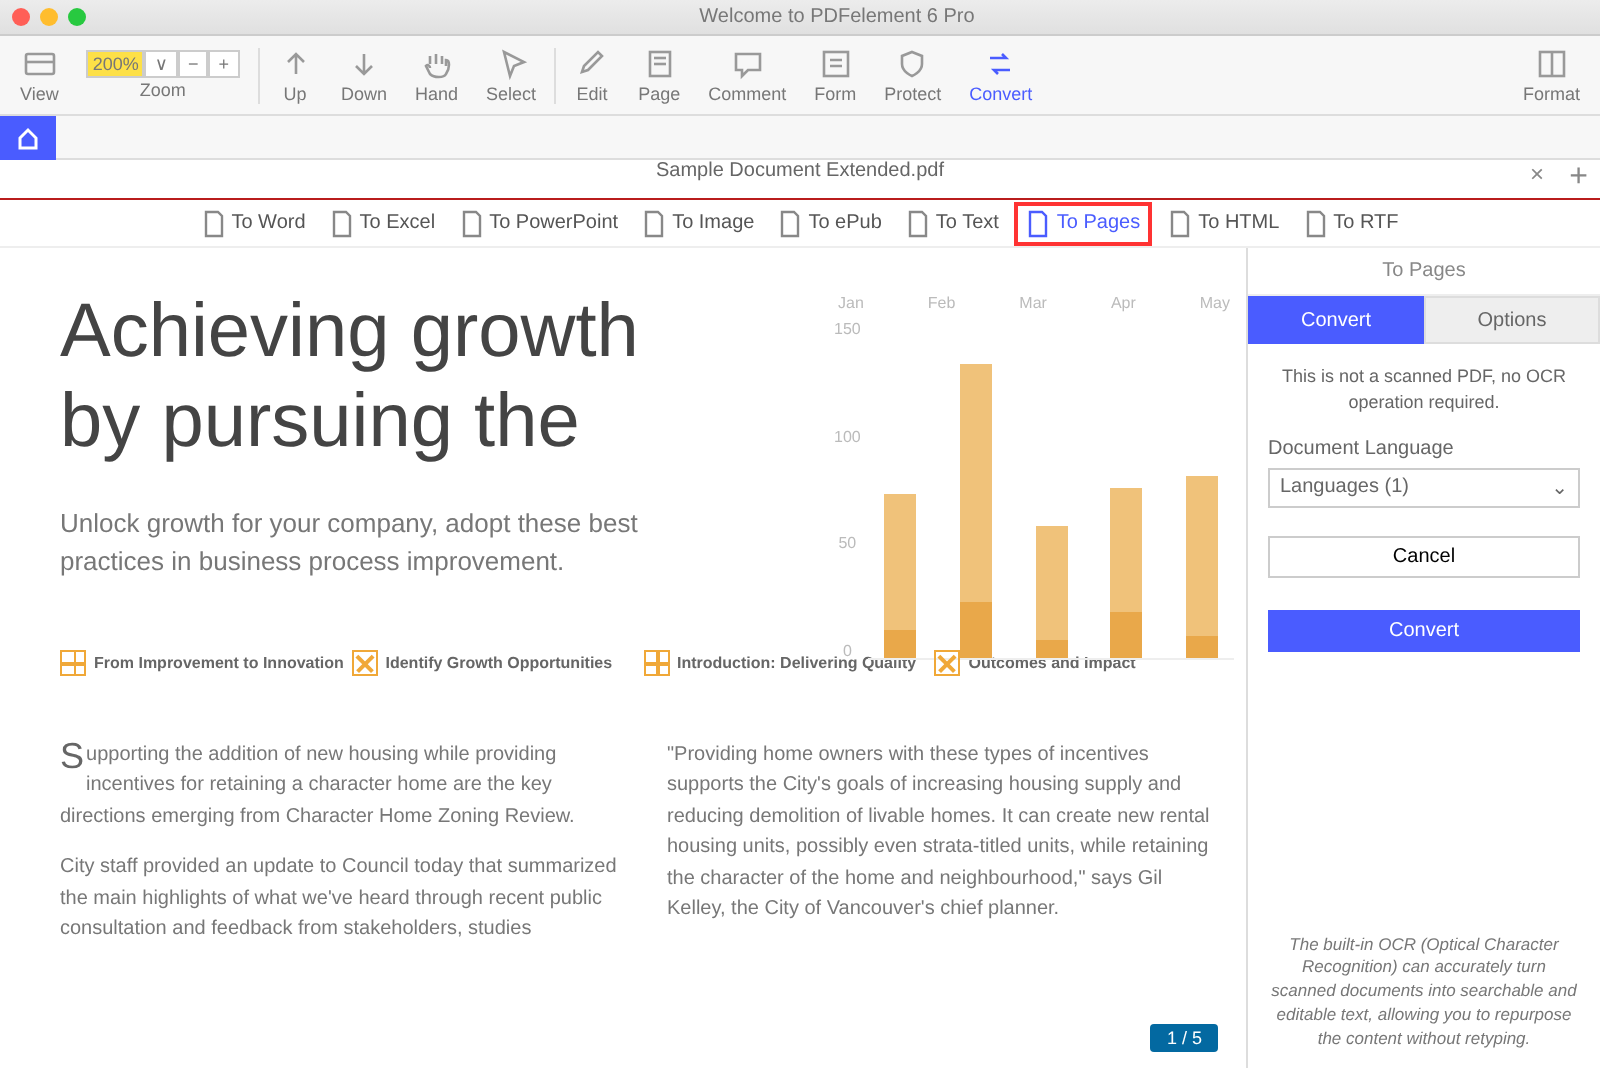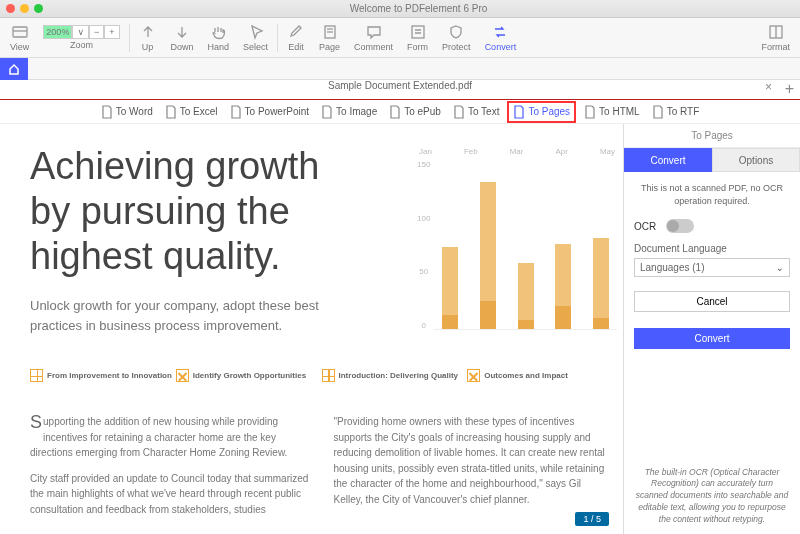--- a/index.html
+++ b/index.html
@@ -8,21 +8,21 @@
 .traffic { display: flex; gap: 5px; }
 .traffic span { width: 9px; height: 9px; border-radius: 50%; display: block; }
 .t-red { background: #ff5f57; } .t-yel { background: #ffbd2e; } .t-grn { background: #28c940; }
 .titletxt { flex: 1; text-align: center; font-size: 10px; color: #777; }
 .toolbar { height: 40px; background: #f7f7f7; border-bottom: 1px solid #ddd; display: flex; align-items: center; padding: 0 4px; gap: 2px; }
 .tbtn { display: flex; flex-direction: column; align-items: center; justify-content: center; padding: 2px 6px; font-size: 9px; color: #777; cursor: pointer; gap: 1px; min-width: 30px; height: 36px; }
 .tbtn.active { color: #4a5cff; }
 .tbtn.active svg { stroke: #4a5cff; }
 .tbtn svg { width: 18px; height: 18px; stroke: #999; fill: none; stroke-width: 1.3; }
 .zoom-grp { display: flex; align-items: center; gap: 0; }
-.zoom-sel { font-size: 9px; border: 1px solid #ccc; padding: 1px 2px; background: #86efac; }
+.zoom-sel { font-size: 9px; border: 1px solid #ccc; padding: 1px 2px; background: #fde047; }
 .zoom-mbtn { font-size: 9px; border: 1px solid #ccc; padding: 1px 4px; background: #fff; }
 .vdiv { width: 1px; height: 28px; background: #ddd; margin: 0 1px; }
 .homebar { height: 22px; background: #f7f7f7; border-bottom: 1px solid #ddd; display: flex; align-items: center; }
 .home-tab { width: 28px; height: 22px; background: #4a5cff; display: flex; align-items: center; justify-content: center; }
 .home-tab svg { stroke: #fff; width: 14px; height: 14px; fill: none; stroke-width: 1.5; }
 .tabbar { height: 20px; border-bottom: 1px solid #b91c1c; display: flex; align-items: flex-start; font-size: 10px; color: #666; position: relative; }
 .tabname { flex: 1; text-align: center; }
 .tab-close { position: absolute; right: 28px; font-size: 12px; color: #888; }
 .tab-plus { position: absolute; right: 6px; font-size: 16px; color: #888; font-weight: 300; }
 .convbar { height: 24px; display: flex; align-items: center; justify-content: center; gap: 4px; border-bottom: 1px solid #eee; font-size: 10px; }
@@ -244,21 +244,20 @@
       </svg>
       <span>To RTF</span>
     </div>
 </div>
 
 <div class="main">
   <div class="doc">
     <h1>
       <span>Achieving growth</span><br>
       <span>by pursuing the</span><br>
-      <span>highest quality.</span>
     </h1>
     <p class="sub">Unlock growth for your company, adopt these best practices in business process improvement.</p>
 
     <div class="chart">
       <div class="chart-months" id="chart-months">
           <span>Jan</span>
           <span>Feb</span>
           <span>Mar</span>
           <span>Apr</span>
           <span>May</span>
@@ -328,24 +327,20 @@
   </div>
 
   <div class="panel">
     <div class="panel-title">To Pages</div>
     <div class="panel-tabs">
       <div class="panel-tab sel">Convert</div>
       <div class="panel-tab">Options</div>
     </div>
     <div class="panel-body">
       <div class="msg">This is not a scanned PDF, no OCR operation required.</div>
-      <div class="ocr-row">
-        <span>OCR</span>
-        <div class="sw"></div>
-      </div>
       <div class="plabel">Document Language</div>
       <div class="psel">
         <span>Languages (1)</span>
         <span style="float:right">⌄</span>
       </div>
       <div class="pbtns">
         <button class="pbtn">Cancel</button>
         <button class="pbtn pr">Convert</button>
       </div>
       <div style="flex:1"></div>

